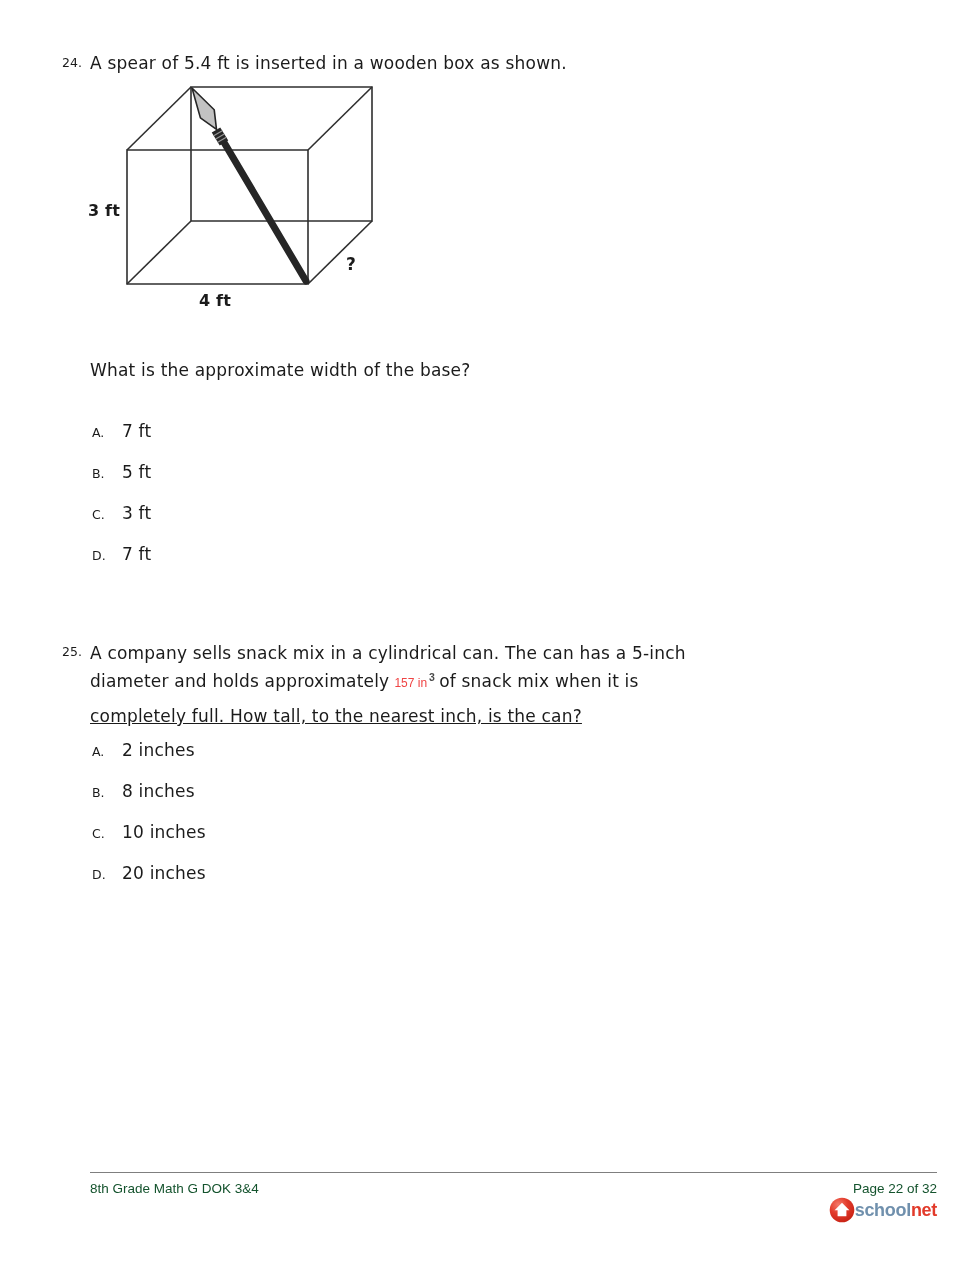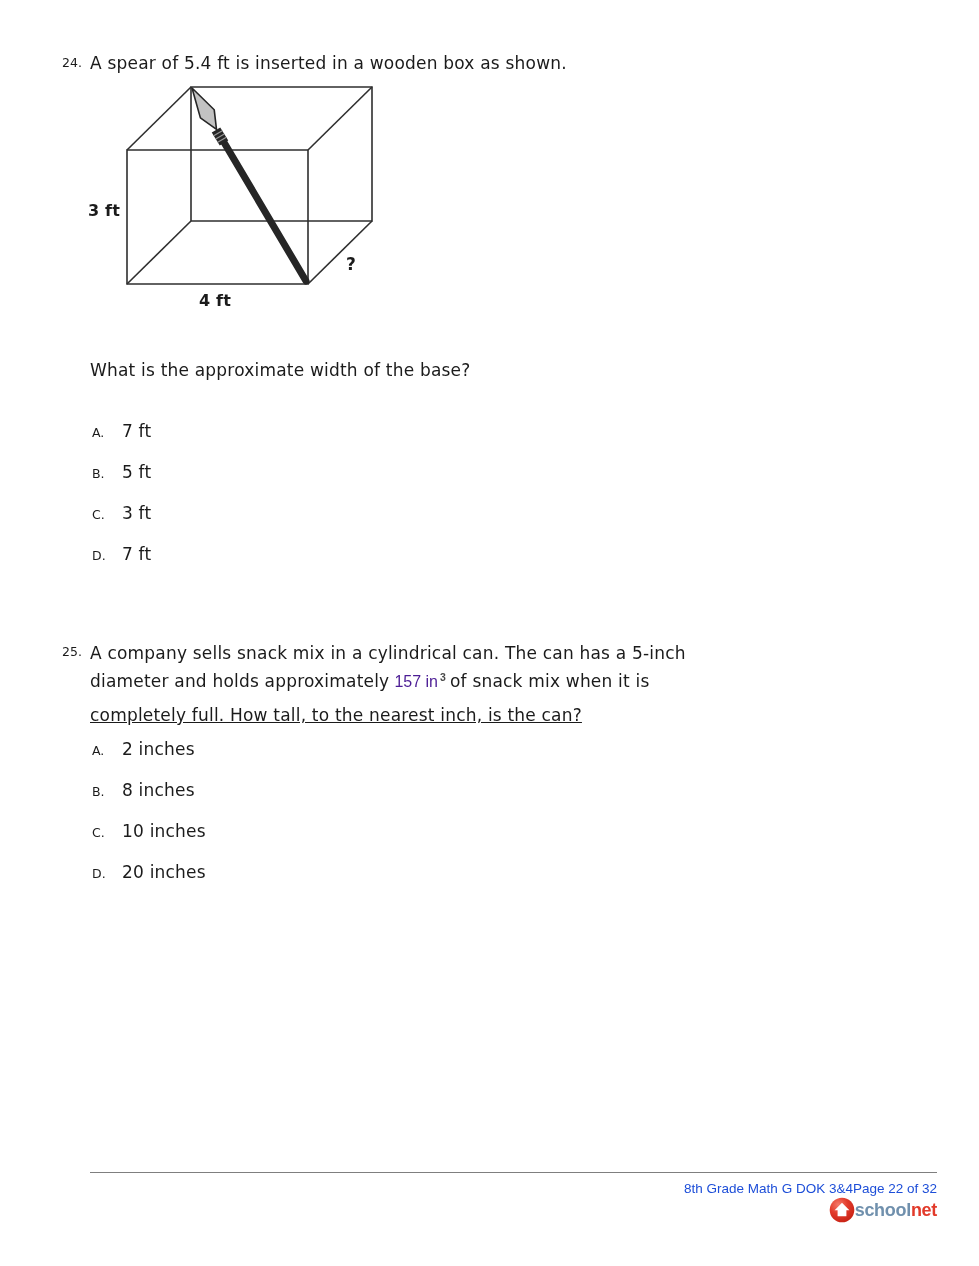--- a/index.html
+++ b/index.html
@@ -41,23 +41,23 @@
     letter-spacing: 0;
   }
   .opt-text { font-size: 17px; }
 
   .q25 { margin-top: 56px; }
   .q25 .pline { line-height: 24px; }
   .q25 .pline3 { margin-top: 9px; text-decoration: underline; }
   .q25 .options { margin-top: 12px; }
 
   .formula {
-    color: #4c1d95;
+    color: #ef4444;
     font-family: "Liberation Sans", sans-serif;
-    font-size: 16px;
+    font-size: 12px;
     letter-spacing: 0;
     margin: 0 2px 0 5px;
   }
   .formula-sup {
     color: #4a4a4a;
     font-family: "Liberation Sans", sans-serif;
     font-size: 10.5px;
     font-weight: bold;
     vertical-align: 6px;
     margin-right: 4px;
@@ -66,24 +66,24 @@
   .footer {
     position: absolute;
     left: 90px;
     width: 847px;
     top: 1172px;
     border-top: 1px solid #7f7f7f;
     font-family: "Liberation Sans", sans-serif;
   }
   .footer-row {
     display: flex;
-    justify-content: flex-end;
+    justify-content: space-between;
     padding-top: 8px;
     font-size: 13.5px;
-    color: #1d4ed8;
+    color: #14532d;
   }
   .logo-row {
     display: flex;
     justify-content: flex-end;
     align-items: center;
     margin-top: 1px;
   }
   .logo-text {
     font-size: 18px;
     font-weight: bold;

